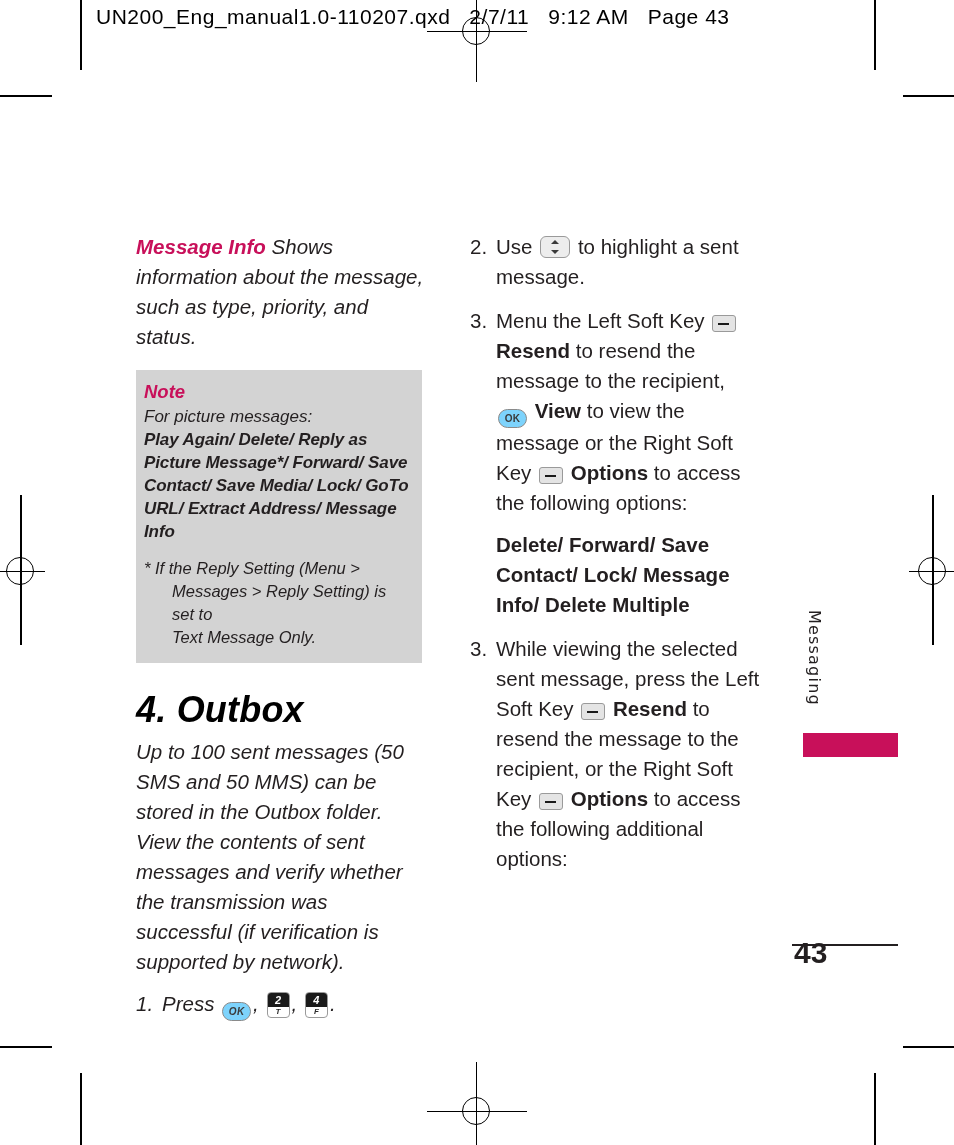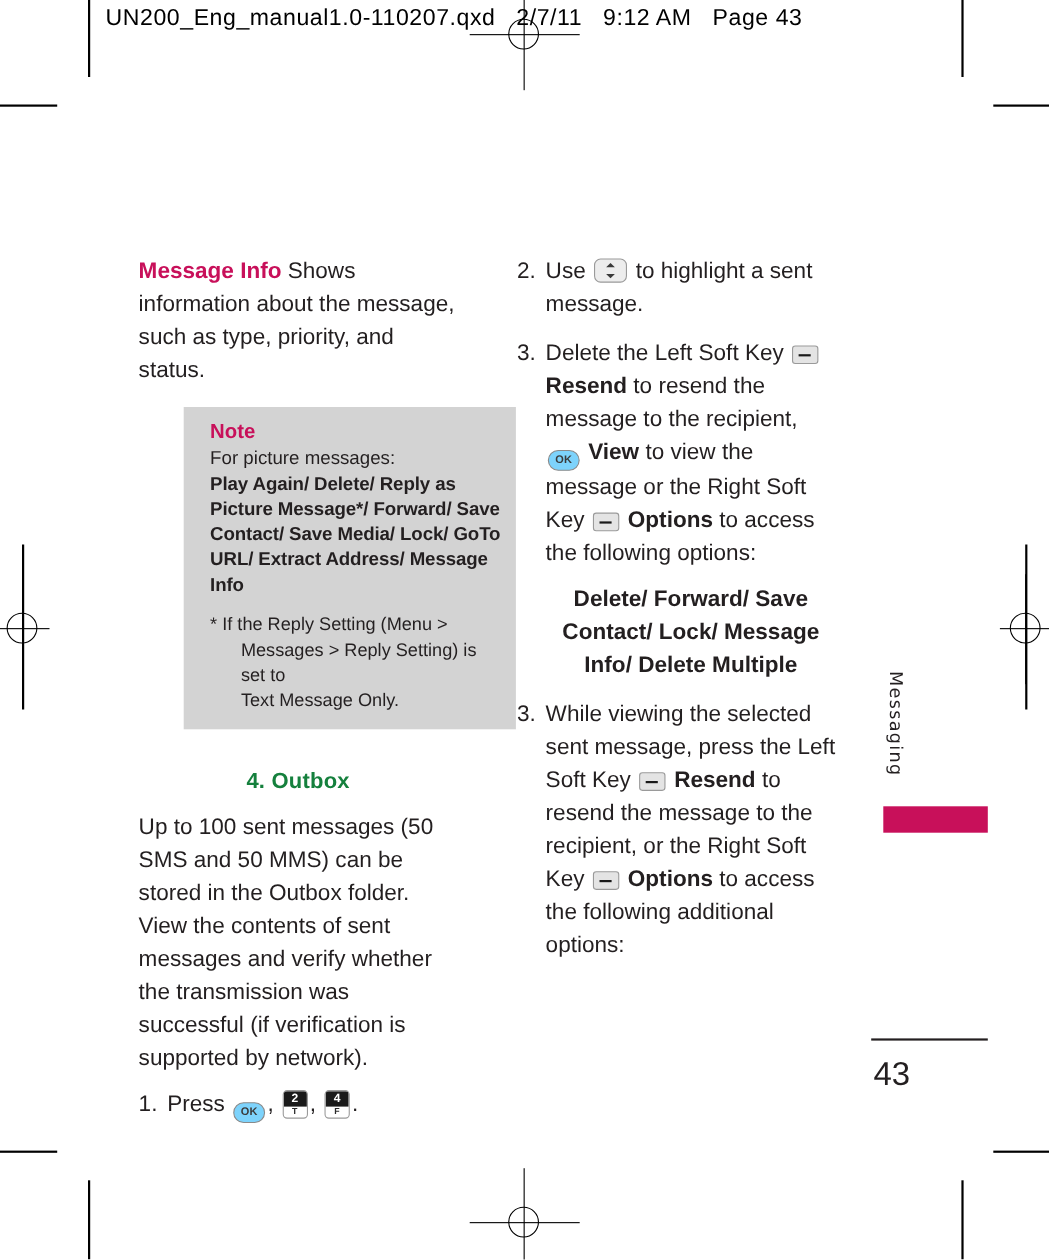--- a/index.html
+++ b/index.html
@@ -64,36 +64,35 @@
     left: 0; top: 0;
     width: 954px; height: 1145px;
   }
 
   .col {
     position: absolute;
     font-size: 20.5px;
     line-height: 30px;
     color: #231f20;
   }
-  .col-left  { left: 126px; top: 232px; width: 290px; }
+  .col-left  { left: 136px; top: 232px; width: 290px; font-style: italic; }
   .col-right { left: 470px; top: 232px; width: 290px; }
 
   .accent { color: #c8105a; }
   .bold { font-weight: bold; }
 
   p.body { margin: 0 0 0 0; }
 
   
   .note-box {
     background: #d3d3d3;
-    padding: 10px 12px 14px 24px;
+    padding: 10px 12px 14px 8px;
     margin-top: 18px;
     width: 266px;
     box-sizing: content-box;
-    margin-left: 41px;
   }
   .note-title {
     color: #c8105a;
     font-weight: bold;
     font-size: 18.5px;
     line-height: 24px;
     margin-bottom: 1px;
   }
   .note-lead {
     font-size: 17px;
@@ -109,45 +108,43 @@
     font-size: 16.5px;
     line-height: 23px;
     margin-top: 14px;
     padding-left: 14px;
     text-indent: -14px;
   }
   .note-foot .ind { display: block; padding-left: 14px; text-indent: 0; }
 
   
   h2.section {
-    color: #15803d;
-    font-size: 20px;
+    color: #000000;
+    font-size: 36px;
     font-weight: bold;
     line-height: 34px;
     margin: 30px 0 10px 0;
     letter-spacing: 0.2px;
-    text-align: center;
   }
 
   
   .step {
     display: flex;
     margin-bottom: 12px;
   }
   .step-num {
     flex: 0 0 auto;
     width: 26px;
   }
   .step-body { flex: 1 1 auto; }
 
   .sub-block {
     margin-left: 26px;
     margin-bottom: 12px;
     font-weight: bold;
-    text-align: center;
   }
 
   
   .key {
     display: inline-block;
     vertical-align: -4px;
     position: relative;
   }
 
   
@@ -259,24 +256,25 @@
 
   
   .footer-rule {
     position: absolute;
     left: 792px; top: 944px;
     width: 106px; height: 2px;
     background: #231f20;
   }
   .page-num {
     position: absolute;
-    left: 794px; top: 960px;
+    left: 794px; top: 936px;
     font-size: 30px;
     color: #231f20;
     font-family: "Liberation Sans", sans-serif;
+    font-weight: bold;
   }
 </style>
 </head>
 <body>
 
 <div class="crop-line" style="left:80px;  top:0px;    width:2px;  height:70px;"></div>
 <div class="crop-line" style="left:874px; top:0px;    width:2px;  height:70px;"></div>
 <div class="crop-line" style="left:0px;   top:95px;   width:52px; height:2px;"></div>
 <div class="crop-line" style="left:903px; top:95px;  width:51px; height:2px;"></div>
 
@@ -346,21 +344,21 @@
     <div class="step">
       <div class="step-num">2.</div>
       <div class="step-body"><span>Use</span>
         <span class="key key-nav"><span class="car car-up"></span><span class="car car-dn"></span></span>
         <span>to highlight a sent message.</span>
       </div>
     </div>
 
     <div class="step" style="margin-top:14px;">
       <div class="step-num">3.</div>
-      <div class="step-body"><span>Delete the Left Soft Key</span>
+      <div class="step-body"><span>Menu the Left Soft Key</span>
         <span class="key key-soft"></span><br>
         <span class="bold">Resend</span><span> to resend the message to the recipient, </span><span class="key key-ok">OK</span>
         <span class="bold">View</span><span> to view the message or the Right Soft Key </span><span class="key key-soft"></span>
         <span class="bold">Options</span><span> to access the following options:</span>
       </div>
     </div>
 
     <div class="sub-block">Delete/ Forward/ Save Contact/ Lock/ Message Info/ Delete Multiple</div>
 
     <div class="step" style="margin-top:14px;">

